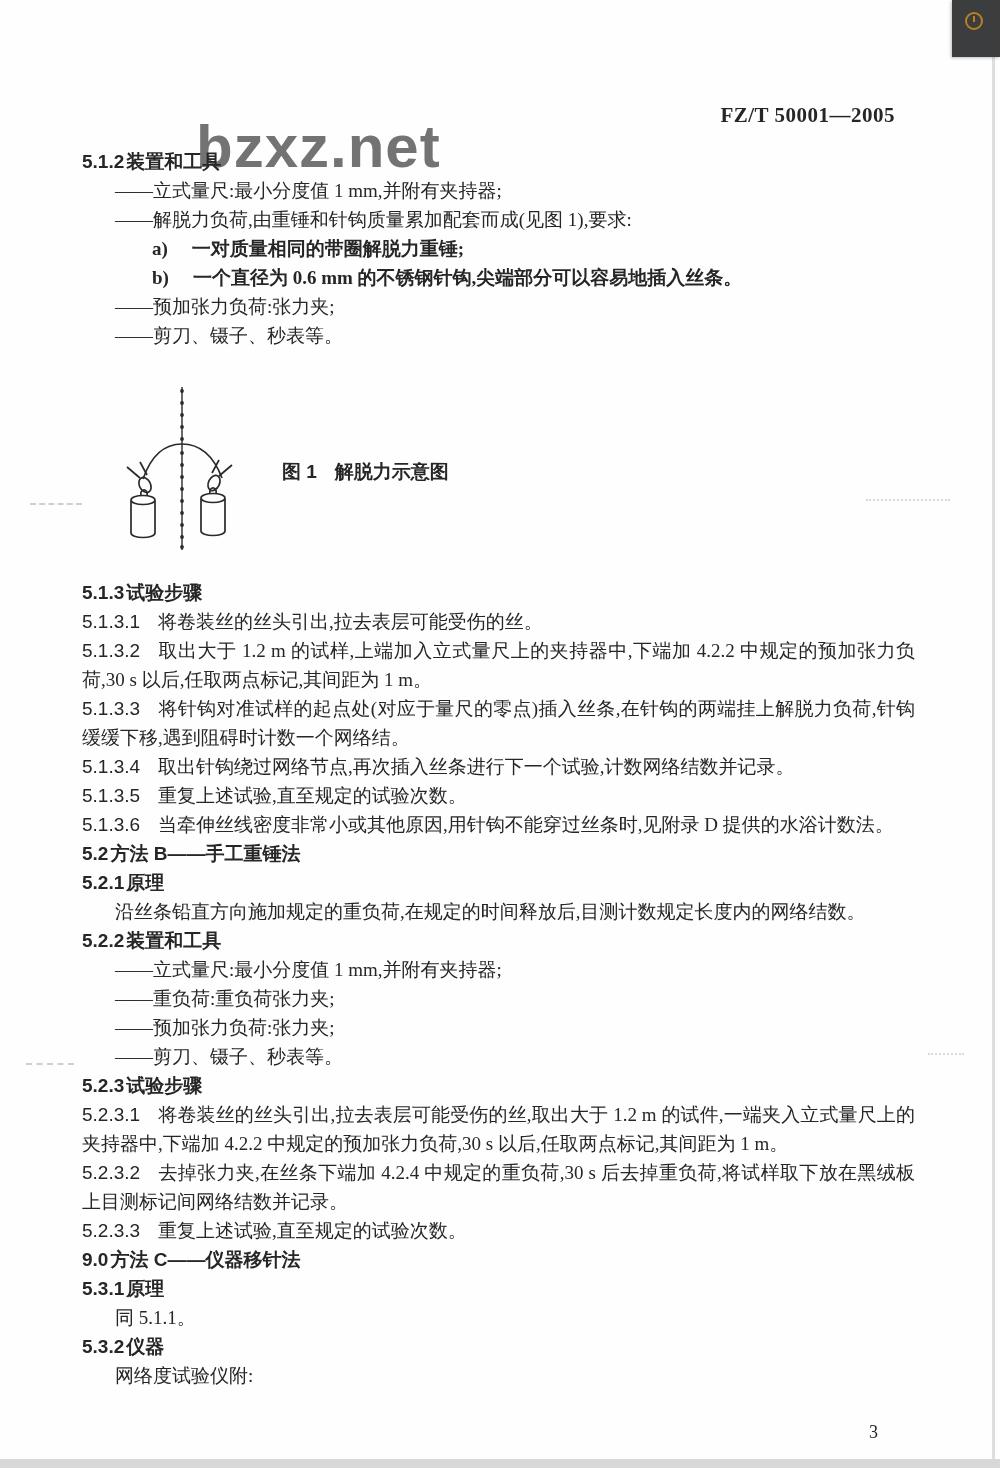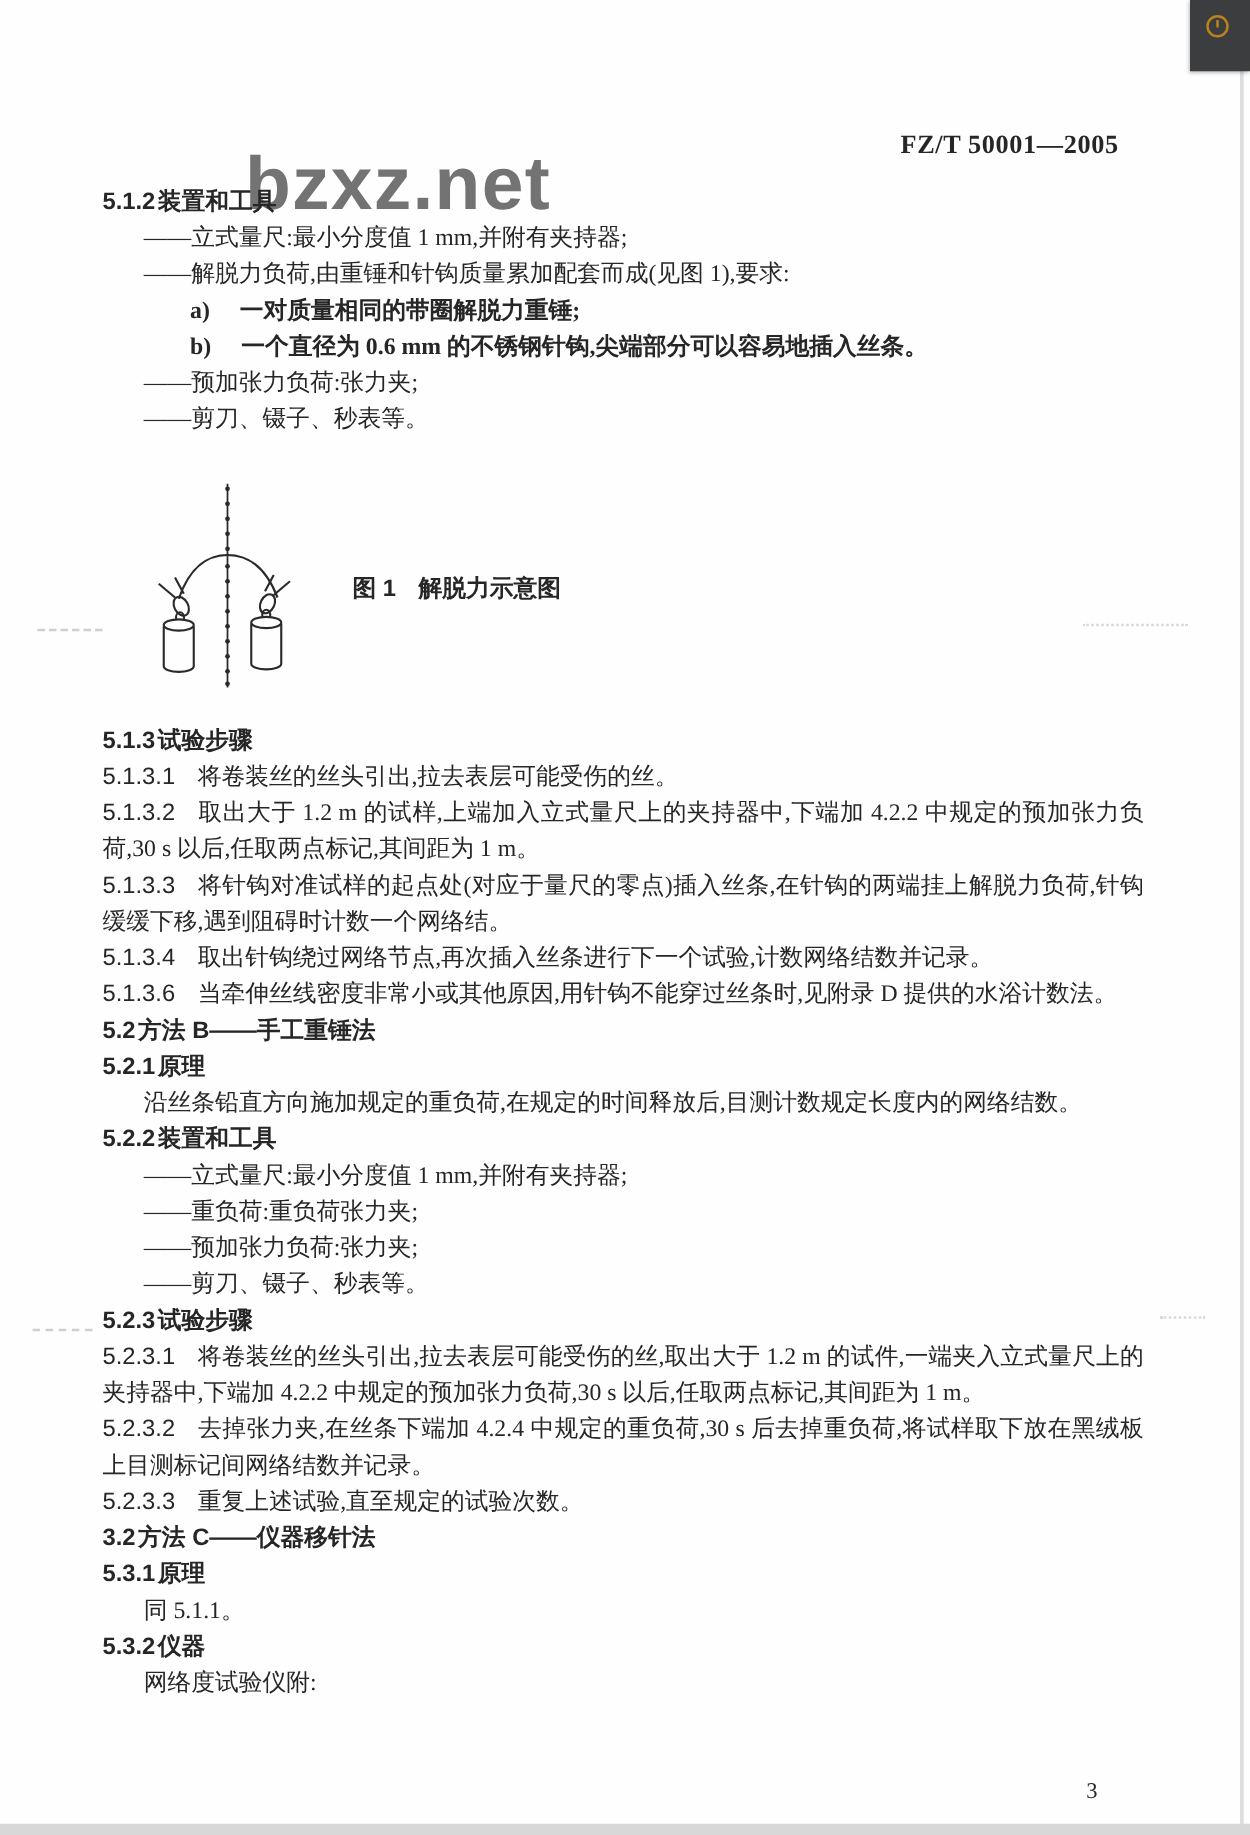--- a/index.html
+++ b/index.html
@@ -141,34 +141,35 @@
     </svg>
     <div class="figure-caption">
       <span class="cap-label">图 1</span><span>解脱力示意图</span>
     </div>
   </div>
       <div class="line h2"><span class="num">5.1.3</span><span class="ttl">试验步骤</span></div>
       <div class="line p"><span class="num">5.1.3.1</span><span class="txt">将卷装丝的丝头引出,拉去表层可能受伤的丝。</span></div>
       <div class="line p"><span class="num">5.1.3.2</span><span class="txt">取出大于 1.2 m 的试样,上端加入立式量尺上的夹持器中,下端加 4.2.2 中规定的预加张力负荷,30 s 以后,任取两点标记,其间距为 1 m。</span></div>
       <div class="line p"><span class="num">5.1.3.3</span><span class="txt">将针钩对准试样的起点处(对应于量尺的零点)插入丝条,在针钩的两端挂上解脱力负荷,针钩缓缓下移,遇到阻碍时计数一个网络结。</span></div>
       <div class="line p"><span class="num">5.1.3.4</span><span class="txt">取出针钩绕过网络节点,再次插入丝条进行下一个试验,计数网络结数并记录。</span></div>
+      <div class="line p"><span class="num">5.1.3.5</span><span class="txt">重复上述试验,直至规定的试验次数。</span></div>
       <div class="line p"><span class="num">5.1.3.6</span><span class="txt">当牵伸丝线密度非常小或其他原因,用针钩不能穿过丝条时,见附录 D 提供的水浴计数法。</span></div>
       <div class="line h2"><span class="num">5.2</span><span class="ttl">方法 B——手工重锤法</span></div>
       <div class="line h2"><span class="num">5.2.1</span><span class="ttl">原理</span></div>
       <div class="line indent"><span class="txt">沿丝条铅直方向施加规定的重负荷,在规定的时间释放后,目测计数规定长度内的网络结数。</span></div>
       <div class="line h2"><span class="num">5.2.2</span><span class="ttl">装置和工具</span></div>
       <div class="line dash"><span class="dash-glyph">——</span><span class="txt">立式量尺:最小分度值 1 mm,并附有夹持器;</span></div>
       <div class="line dash"><span class="dash-glyph">——</span><span class="txt">重负荷:重负荷张力夹;</span></div>
       <div class="line dash"><span class="dash-glyph">——</span><span class="txt">预加张力负荷:张力夹;</span></div>
       <div class="line dash"><span class="dash-glyph">——</span><span class="txt">剪刀、镊子、秒表等。</span></div>
       <div class="line h2"><span class="num">5.2.3</span><span class="ttl">试验步骤</span></div>
       <div class="line p"><span class="num">5.2.3.1</span><span class="txt">将卷装丝的丝头引出,拉去表层可能受伤的丝,取出大于 1.2 m 的试件,一端夹入立式量尺上的夹持器中,下端加 4.2.2 中规定的预加张力负荷,30 s 以后,任取两点标记,其间距为 1 m。</span></div>
       <div class="line p"><span class="num">5.2.3.2</span><span class="txt">去掉张力夹,在丝条下端加 4.2.4 中规定的重负荷,30 s 后去掉重负荷,将试样取下放在黑绒板上目测标记间网络结数并记录。</span></div>
       <div class="line p"><span class="num">5.2.3.3</span><span class="txt">重复上述试验,直至规定的试验次数。</span></div>
-      <div class="line h2"><span class="num">3.2</span><span class="ttl">方法 C——仪器移针法</span></div>
+      <div class="line h2"><span class="num">9.0</span><span class="ttl">方法 C——仪器移针法</span></div>
       <div class="line h2"><span class="num">5.3.1</span><span class="ttl">原理</span></div>
       <div class="line indent"><span class="txt">同 5.1.1。</span></div>
       <div class="line h2"><span class="num">5.3.2</span><span class="ttl">仪器</span></div>
       <div class="line indent"><span class="txt">网络度试验仪附:</span></div>
     </div>
 
   <div class="page-number">3</div>
 
   <div class="corner-block">
     <span class="power-icon"></span>

